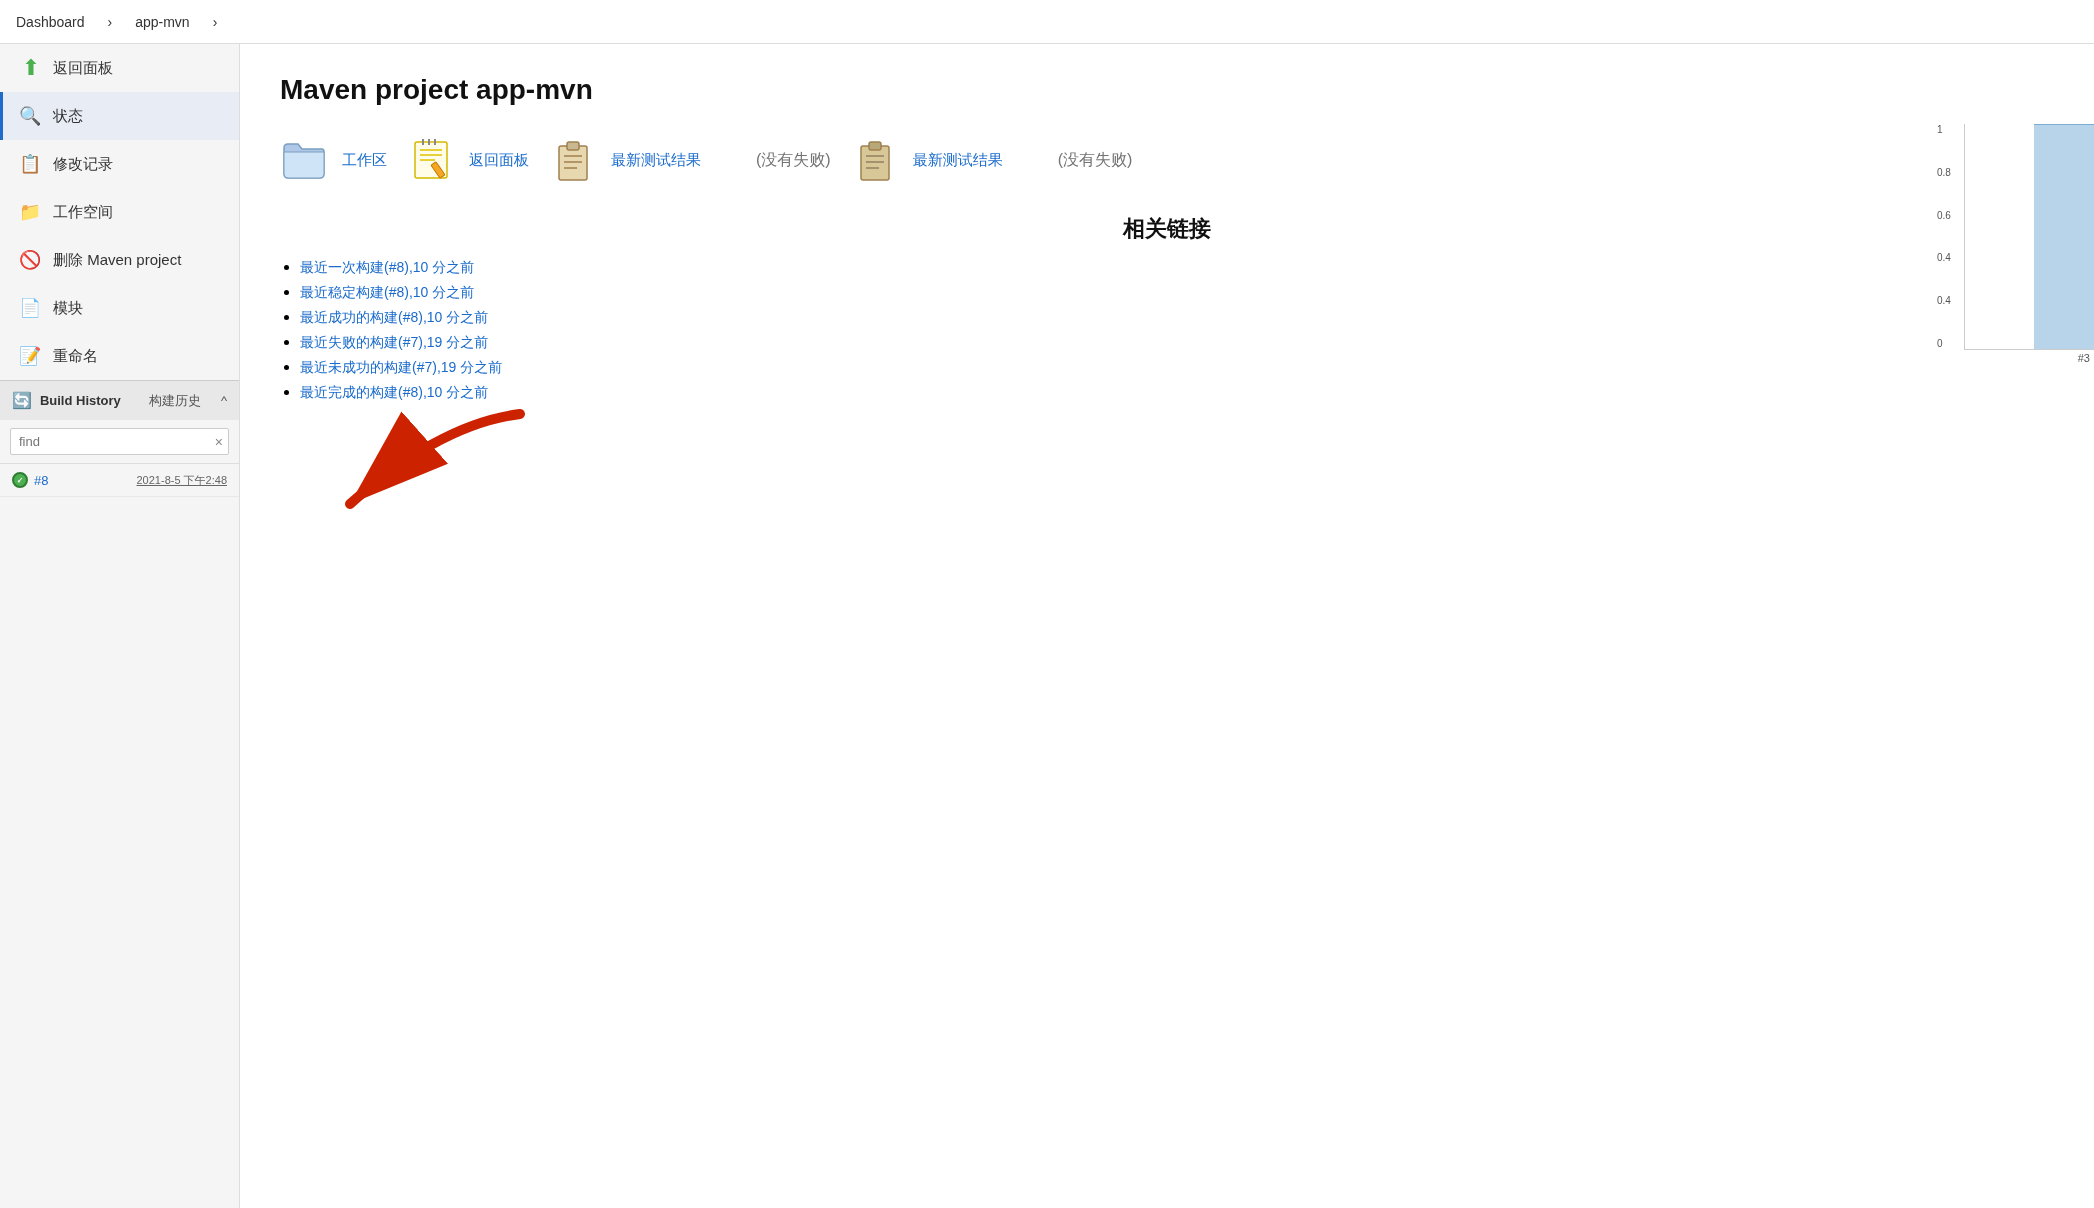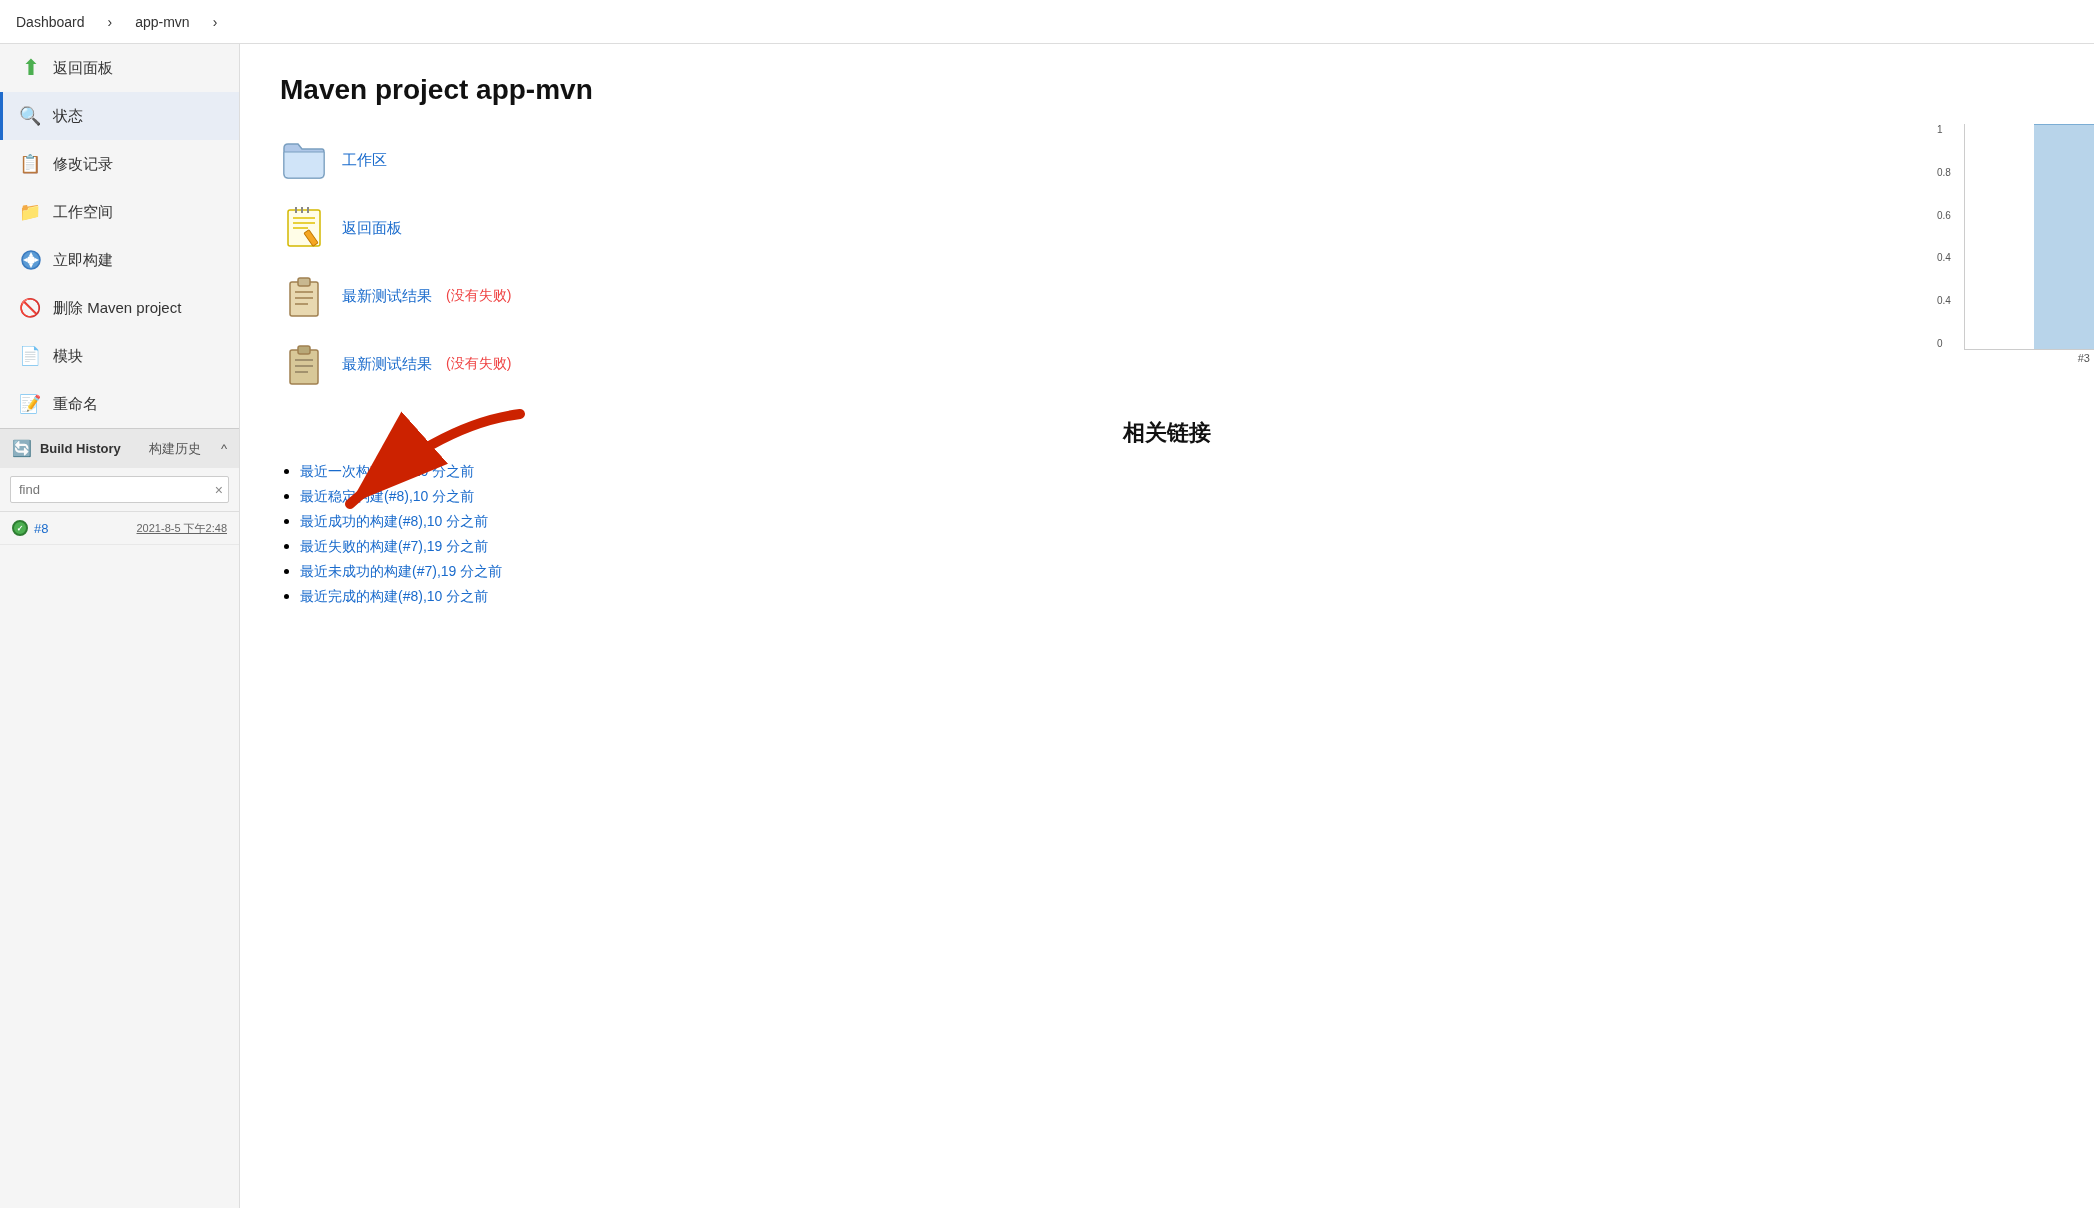--- a/index.html
+++ b/index.html
@@ -156,21 +156,20 @@
     .page-title {
       font-size: 28px;
       font-weight: bold;
       color: #111;
       margin-bottom: 30px;
     }
     
     
     .project-links {
       display: flex;
-      flex-direction: column;
       gap: 20px;
       margin-bottom: 30px;
     }
     .project-link-item {
       display: flex;
       align-items: center;
       gap: 14px;
     }
     .project-link-item .link-icon {
       width: 48px;
@@ -179,22 +178,23 @@
       align-items: center;
       justify-content: center;
       font-size: 36px;
     }
     .project-link-item a {
       color: #1a6bcc;
       text-decoration: none;
       font-size: 15px;
     }
     .project-link-item .link-note {
-      color: #ef4444;
-      font-size: 14px;
+      color: #737373;
+      font-size: 16px;
+      margin-left: 41px;
     }
     
     
     .section-heading {
       font-size: 22px;
       font-weight: bold;
       color: #111;
       margin-bottom: 14px;
       text-align: center;
     }
@@ -291,34 +291,20 @@
       <span>修改记录</span>
     </div>
 
     <div class="sidebar-item">
       <div class="icon-area">
         <span style="font-size:18px;">📁</span>
       </div>
       <span>工作空间</span>
     </div>
 
-    <div class="sidebar-item">
-      <div class="icon-area">
-
-        <svg width="22" height="22" viewBox="0 0 22 22">
-          <circle cx="11" cy="11" r="9" fill="#5b9bd5" stroke="#3a7abf" stroke-width="1.5"></circle>
-          <circle cx="11" cy="11" r="4" fill="#fff"></circle>
-          <polygon points="11,3 13,7 9,7" fill="#fff"></polygon>
-          <polygon points="11,19 13,15 9,15" fill="#fff"></polygon>
-          <polygon points="3,11 7,9 7,13" fill="#fff"></polygon>
-          <polygon points="19,11 15,9 15,13" fill="#fff"></polygon>
-        </svg>
-      </div>
-      <span>立即构建</span>
-    </div>
 
 
     <div class="sidebar-item">
       <div class="icon-area">
         <span style="font-size:18px;">🚫</span>
       </div>
       <span>删除 Maven project</span>
     </div>
 
     <div class="sidebar-item">

